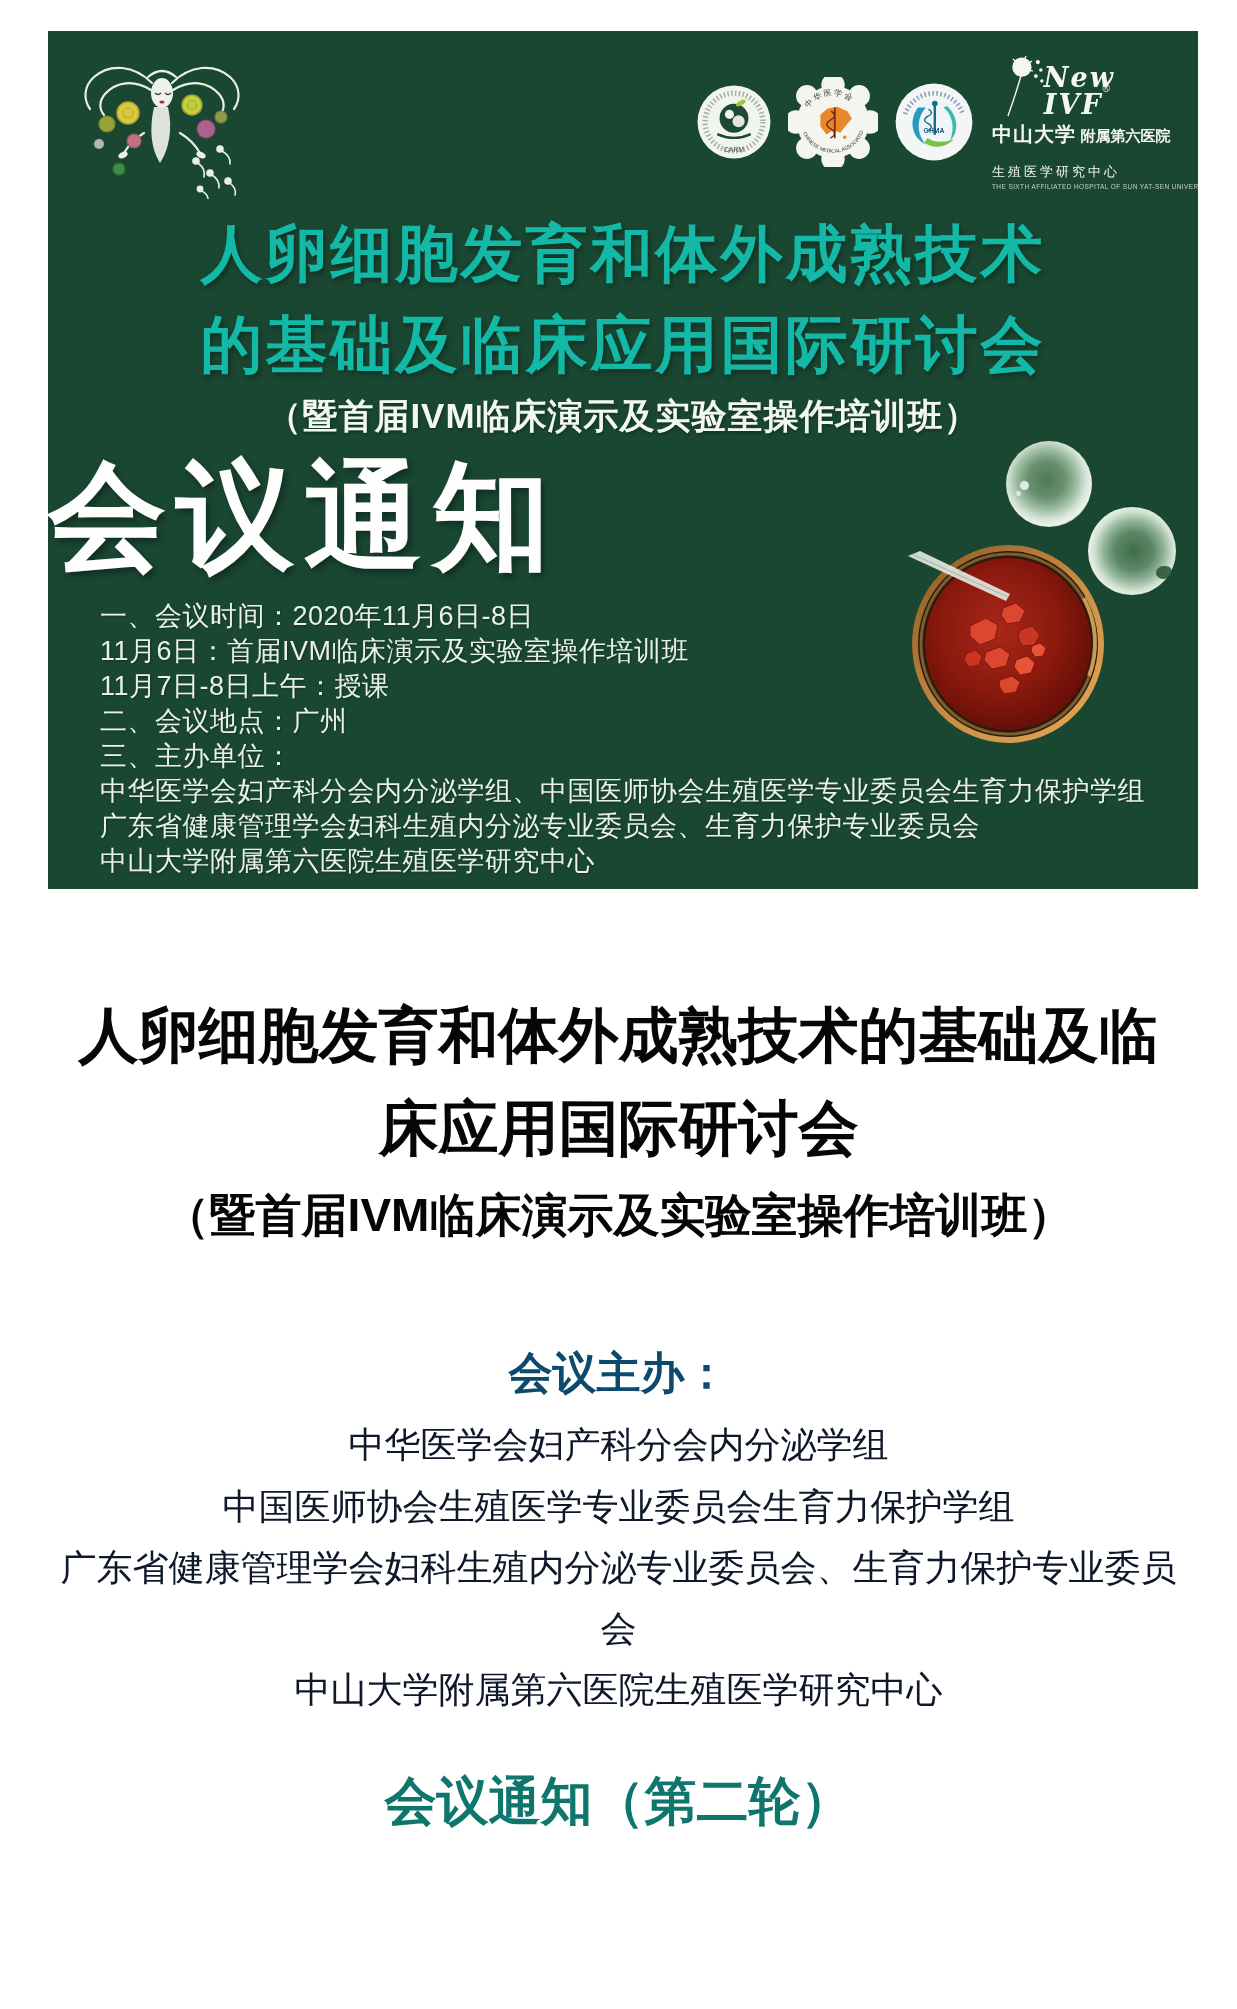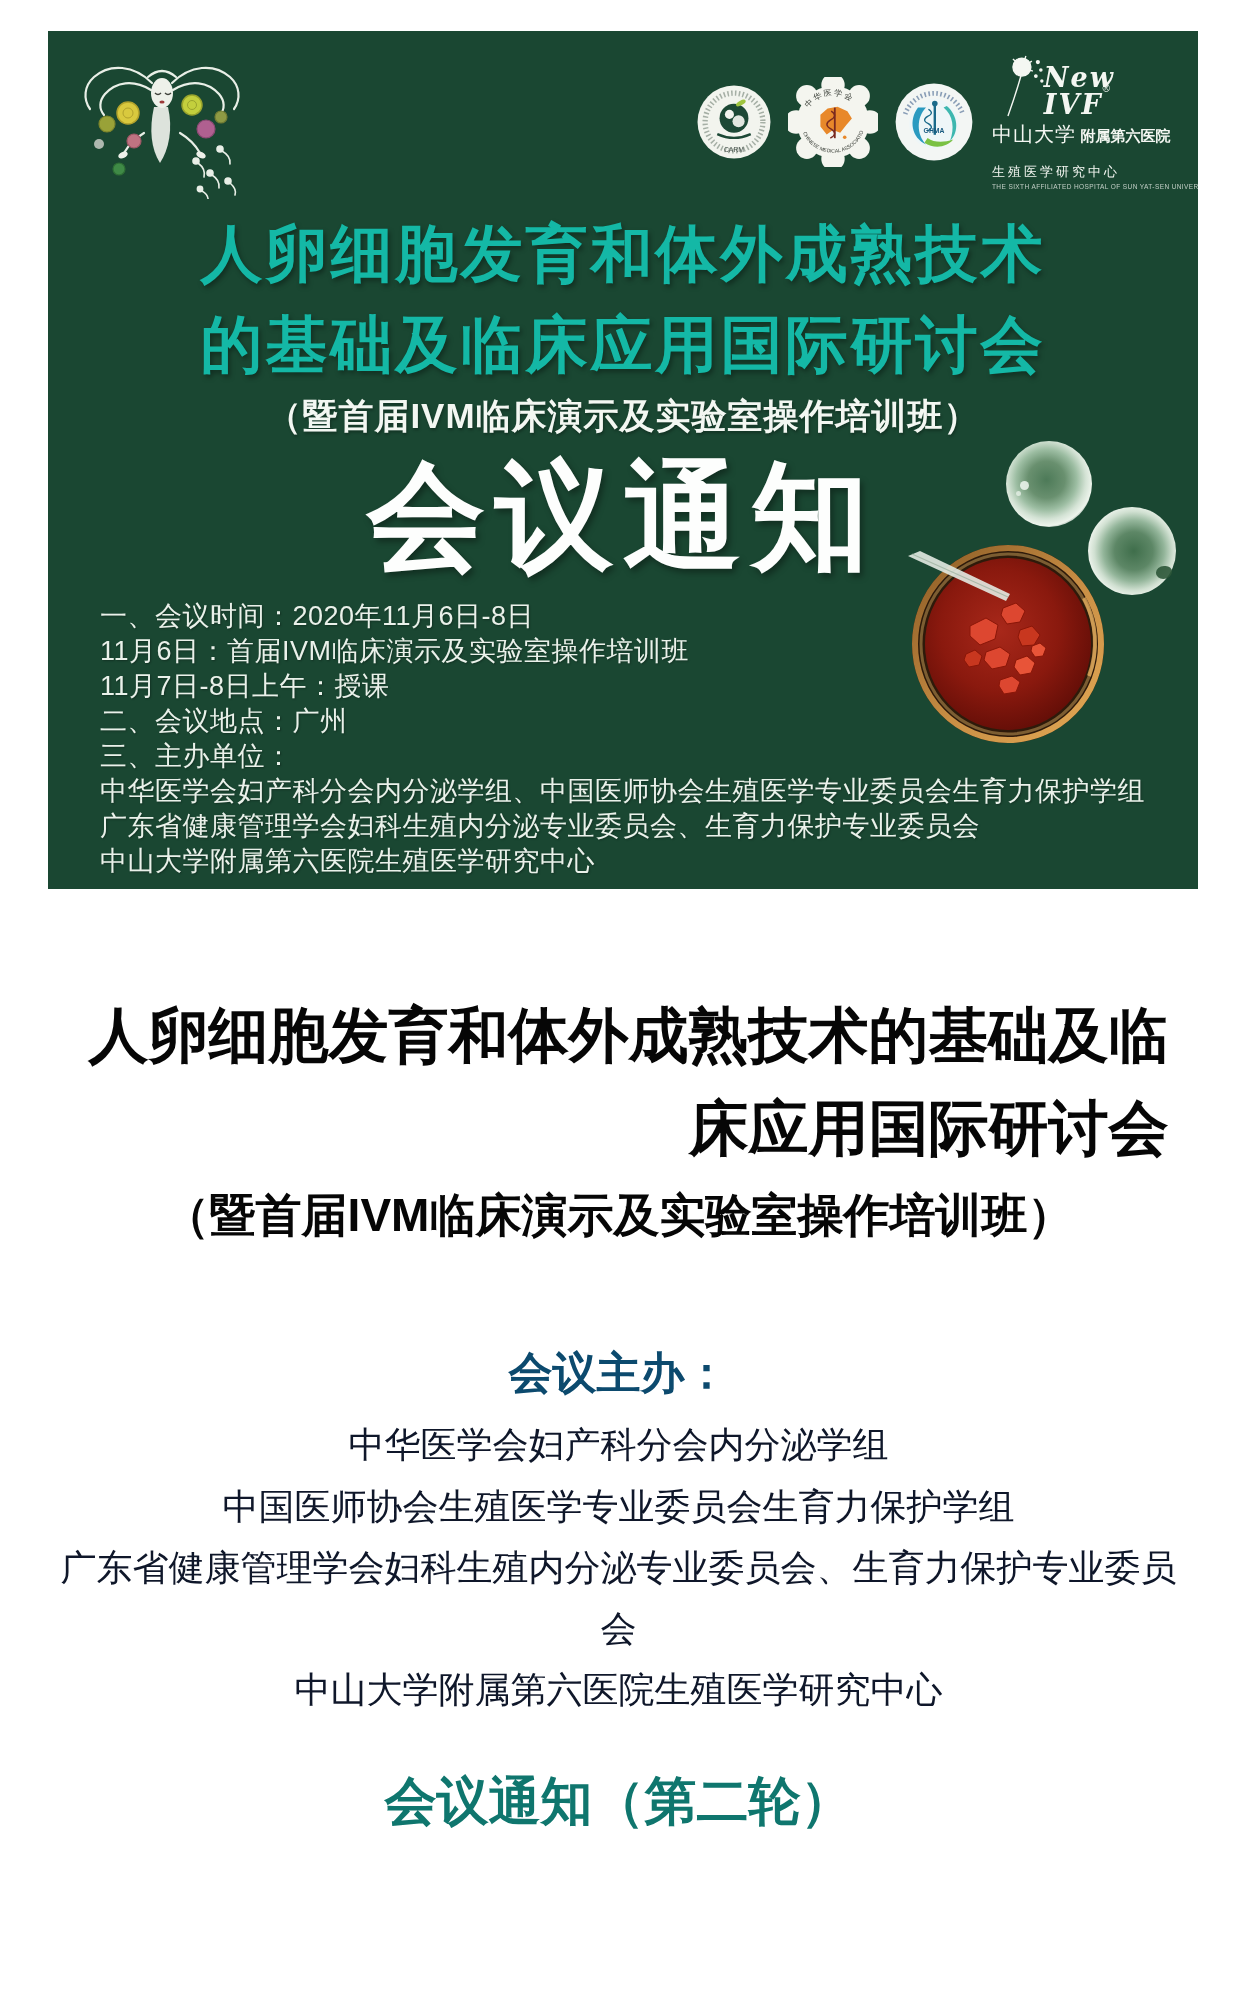--- a/index.html
+++ b/index.html
@@ -9,50 +9,50 @@
   
   .poster{position:absolute;left:48px;top:31px;width:1150px;height:858px;background:#1a4732;overflow:hidden;}
   .illustration{position:absolute;left:28px;top:18px;width:172px;height:150px;}
   .logos{position:absolute;right:6px;top:30px;height:122px;display:flex;align-items:center;gap:16px;}
   .logo-svg{display:block;}
   .newivf{width:200px;color:#f4f7f2;text-align:left;position:relative;padding-left:2px;}
   .newivf-top{display:flex;align-items:flex-end;}
   .newivf-brand{font-family:"DejaVu Serif","Liberation Serif",serif;font-style:italic;font-size:27px;font-weight:700;letter-spacing:2px;line-height:1;}
   .newivf-reg{font-size:10px;vertical-align:top;position:relative;top:-8px;}
   .newivf-line2{margin-top:3px;white-space:nowrap;}
-  .newivf-univ{font-size:20px;font-weight:400;letter-spacing:1px;}
+  .newivf-univ{font-size:20px;font-weight:700;letter-spacing:1px;}
   .newivf-hosp{font-size:15px;font-weight:700;}
   .newivf-center{font-size:13px;letter-spacing:3px;margin-top:15px;}
   .newivf-eng{font-size:6.5px;letter-spacing:.4px;opacity:.75;margin-top:2px;white-space:nowrap;}
 
   .poster-title{position:absolute;left:0;top:178px;width:100%;text-align:center;color:#14b8a6;
     font-size:62px;font-weight:800;line-height:1.46;letter-spacing:3px;
     text-shadow:2px 3px 5px rgba(0,0,0,.35);}
   .poster-subtitle{position:absolute;left:0;top:362px;width:100%;text-align:center;color:#f3f7f2;
     font-size:35px;font-weight:700;letter-spacing:1px;text-shadow:1px 2px 3px rgba(0,0,0,.3);}
-  .poster-notice{position:absolute;left:0;top:412px;width:100%;text-align:center;color:#fdfefd;
+  .poster-notice{position:absolute;left:0;top:412px;width:100%;color:#fdfefd;
     font-size:118px;font-weight:900;letter-spacing:10px;line-height:1.25;
     text-shadow:3px 4px 6px rgba(0,0,0,.35);}
   .poster-details{position:absolute;left:52px;top:568px;color:#eaf1ea;font-size:27px;line-height:35px;
     letter-spacing:.5px;text-shadow:1px 1px 2px rgba(0,0,0,.3);}
 
   .oocyte{position:absolute;border-radius:50%;}
   .oocyte1{left:958px;top:410px;width:86px;height:86px;
     background:radial-gradient(circle at 47% 45%,#4d7a58 0%,#69906f 28%,#9cbda2 46%,#d4e3d5 60%,#edf4ec 70%,rgba(233,241,233,.22) 80%,rgba(233,241,233,0) 100%);}
   .oocyte1::after{content:"";position:absolute;left:14px;top:40px;width:9px;height:9px;border-radius:50%;
     background:rgba(240,247,240,.85);box-shadow:-6px 8px 0 -2px rgba(240,247,240,.7);}
   .oocyte2{left:1040px;top:476px;width:88px;height:88px;
     background:radial-gradient(circle at 52% 50%,#3f6e4b 0%,#5d8766 30%,#93b59a 48%,#d0e0d1 62%,#ecf3eb 72%,rgba(233,241,233,.22) 82%,rgba(233,241,233,0) 100%);}
   .oocyte2::after{content:"";position:absolute;right:4px;bottom:16px;width:16px;height:13px;border-radius:50% 40% 55% 45%;
     background:#2c5638;opacity:.9;}
   .petri{position:absolute;left:860px;top:503px;width:200px;height:214px;}
 
   
   .article{position:absolute;left:0;top:889px;width:1237px;padding-top:100px;color:#000;}
-  .article-title{width:1100px;margin:0 auto;text-align:right;font-size:60px;font-weight:800;
+  .article-title{width:1100px;margin:0 auto;text-align:center;font-size:60px;font-weight:800;
     line-height:1.55;letter-spacing:0;color:#060606;}
   .article-subtitle{margin-top:6px;text-align:center;font-size:46px;font-weight:700;line-height:1.5;color:#060606;}
   .host-label{margin-top:88px;text-align:center;font-size:44px;font-weight:700;line-height:1.6;color:#0c4a6e;}
   .organizers{width:1140px;margin:6px auto 0;text-align:center;font-size:36px;font-weight:400;
     line-height:1.7;color:#0f172a;}
   .organizers p{margin:0;}
   .notice-round{margin-top:40px;text-align:center;font-size:52px;font-weight:800;line-height:1.6;color:#0f766e;}
 </style>
 </head>
 <body>

